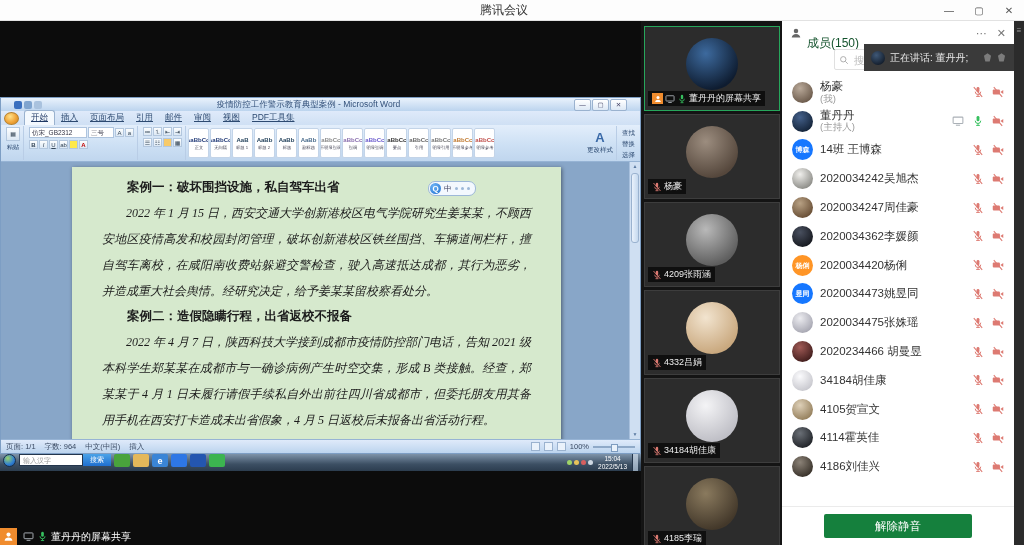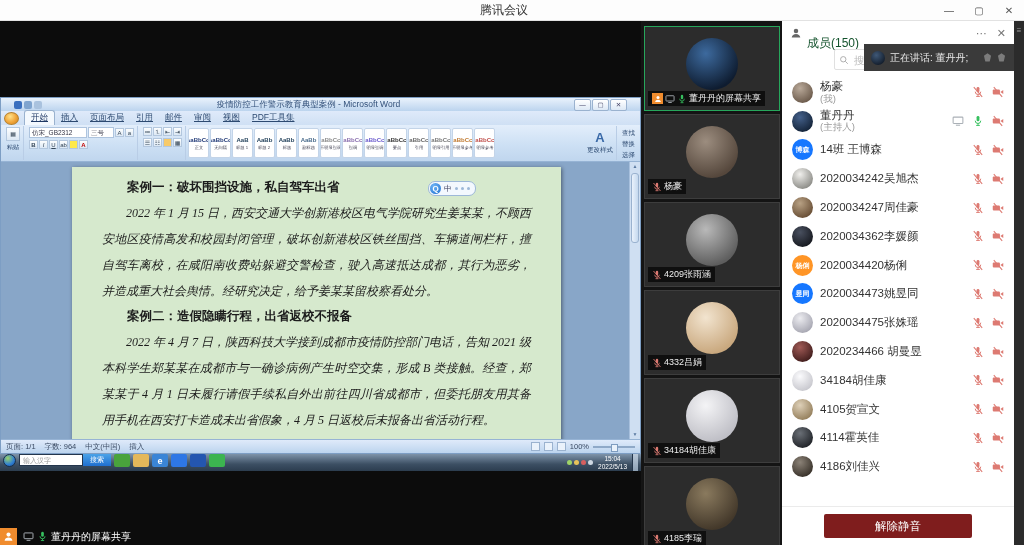--- a/index.html
+++ b/index.html
@@ -136,21 +136,21 @@
   .spk-icons{display:flex;gap:3px;color:#7c7c7c;}
   .m-list{flex:1;overflow:hidden;padding-top:4px;}
   .m-row{height:28.8px;display:flex;align-items:center;padding:0 10px;gap:7px;box-sizing:border-box;}
   .m-avatar{width:21px;height:21px;border-radius:50%;flex:none;}
   .m-av-txt{color:#fff;font-size:7px;text-align:center;line-height:21px;font-weight:bold;}
   .m-names{display:flex;flex-direction:column;line-height:1.15;min-width:0;}
   .m-name{font-size:11.5px;color:#333;white-space:nowrap;overflow:hidden;}
   .m-sub{font-size:9.5px;color:#999;}
   .m-icons{margin-left:auto;display:flex;gap:8px;align-items:center;}
   .p-footer{height:38px;border-top:1px solid #ebebeb;display:flex;align-items:center;justify-content:center;flex:none;}
-  #unmute-btn{width:148px;height:24px;background:#7f1d1d;color:#fff;font-size:11.5px;border:none;
+  #unmute-btn{width:148px;height:24px;background:#15803d;color:#fff;font-size:11.5px;border:none;
     border-radius:2px;font-family:"Liberation Sans",sans-serif;}
 </style>
 </head>
 <body>
 
 <div id="titlebar">
   <div class="t-title">腾讯会议</div>
   <div class="t-controls">
     <div class="t-btn">—</div>
     <div class="t-btn">▢</div>

